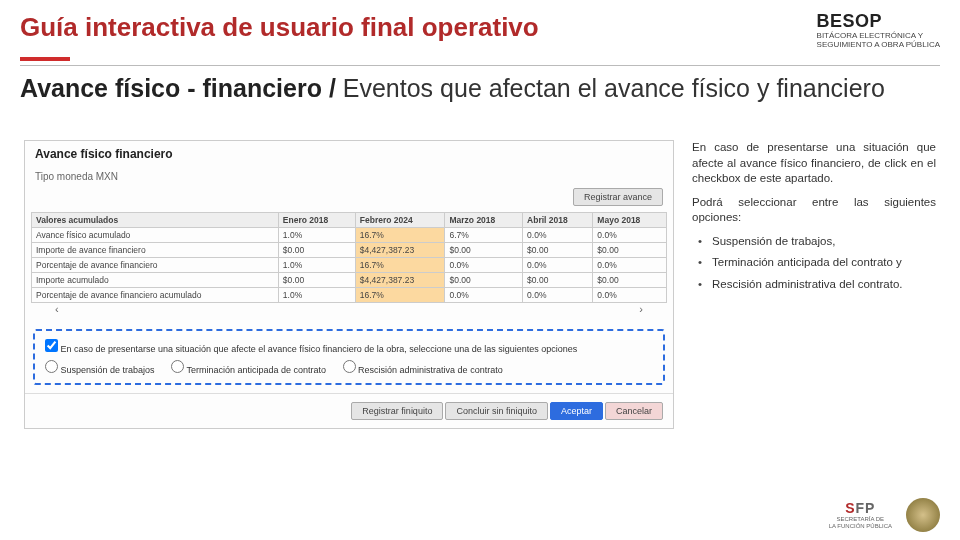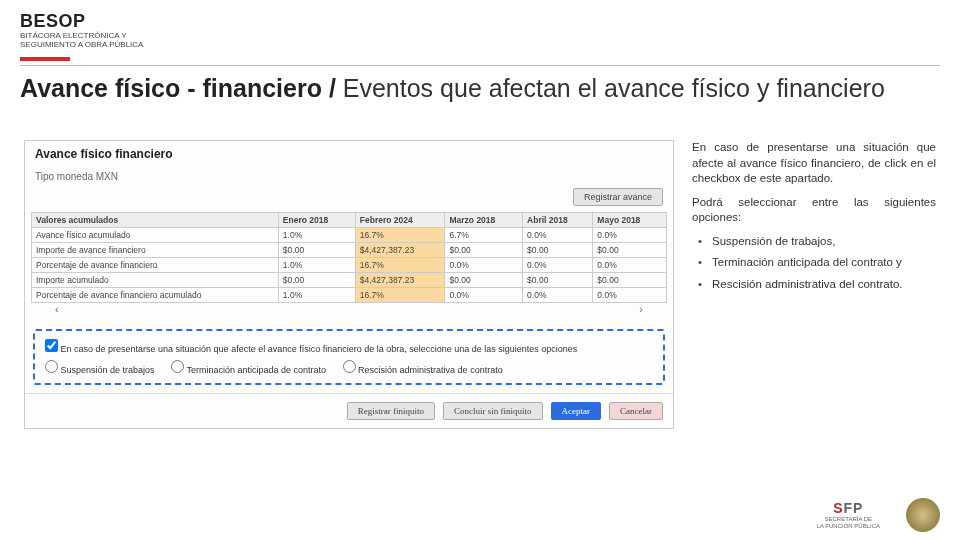--- a/index.html
+++ b/index.html
@@ -30,32 +30,33 @@
   .btn-primary{ background:#2d6cdf; color:#fff; border-color:#2d6cdf;}
   .btn-danger{ background:#f3d6d6;}
   table.grid { width: calc(100% - 12px); margin: 0 6px; border-collapse: collapse; font-size:8.5px;}
   table.grid th, table.grid td { border:1px solid #ccc; padding:2px 4px; text-align:left; white-space:nowrap;}
   table.grid th { background:#eee; font-weight:600;}
   td.hl { background:#fcd9a0; }
   .scroll-row { display:flex; justify-content:space-between; padding:0 30px; color:#666; font-size:11px;}
   .event-box { margin:14px 8px 8px 8px; border:2px dashed #2d6cdf; border-radius:3px; padding:8px 10px;}
   .event-box label{ font-size:9px; margin-right:14px; color:#333;}
   .event-head { font-size:9px; color:#333; margin-bottom:6px;}
-  .footer-btns { display:flex; justify-content:flex-end; gap:8px; padding:8px 10px; border-top:1px solid #ddd; margin-top:6px;font-family:Liberation Serif, serif;}
-  .slide-footer { position:absolute; bottom:8px; right:20px; display:flex; align-items:center; gap:26px;}
+  .footer-btns { display:flex; justify-content:flex-end; gap:2px; padding:8px 10px; border-top:1px solid #ddd; margin-top:6px;}
+  .slide-footer { position:absolute; bottom:8px; right:20px; display:flex; align-items:center; gap:14px;}
   .sfp-logo { text-align:center; font-size:6px; color:#666; line-height:1.1;}
   .sfp-logo .sfp{ font-size:14px; font-weight:700; letter-spacing:1px;}
   .sfp-logo .sfp .red{ color:#b12a2a;}
   .seal { width:34px; height:34px; border-radius:50%; background: radial-gradient(circle,#d4c08a 0%, #8b7a3e 80%); }
 </style>
 </head>
 <body>
 
 <div class="slide">
   <div class="title-row">
+    <div class="main-title">Guía interactiva de usuario final operativo</div>
     <div class="logo-block">
       <div class="logo-brand">BESOP</div>
       <div>BITÁCORA ELECTRÓNICA Y</div>
       <div>SEGUIMIENTO A OBRA PÚBLICA</div>
     </div>
   </div>
   <div class="red-underline"></div>
   <div class="thin-rule"></div>
   <div class="subtitle">
     <strong>Avance físico - financiero /</strong><span> Eventos que afectan el avance físico y financiero</span>

